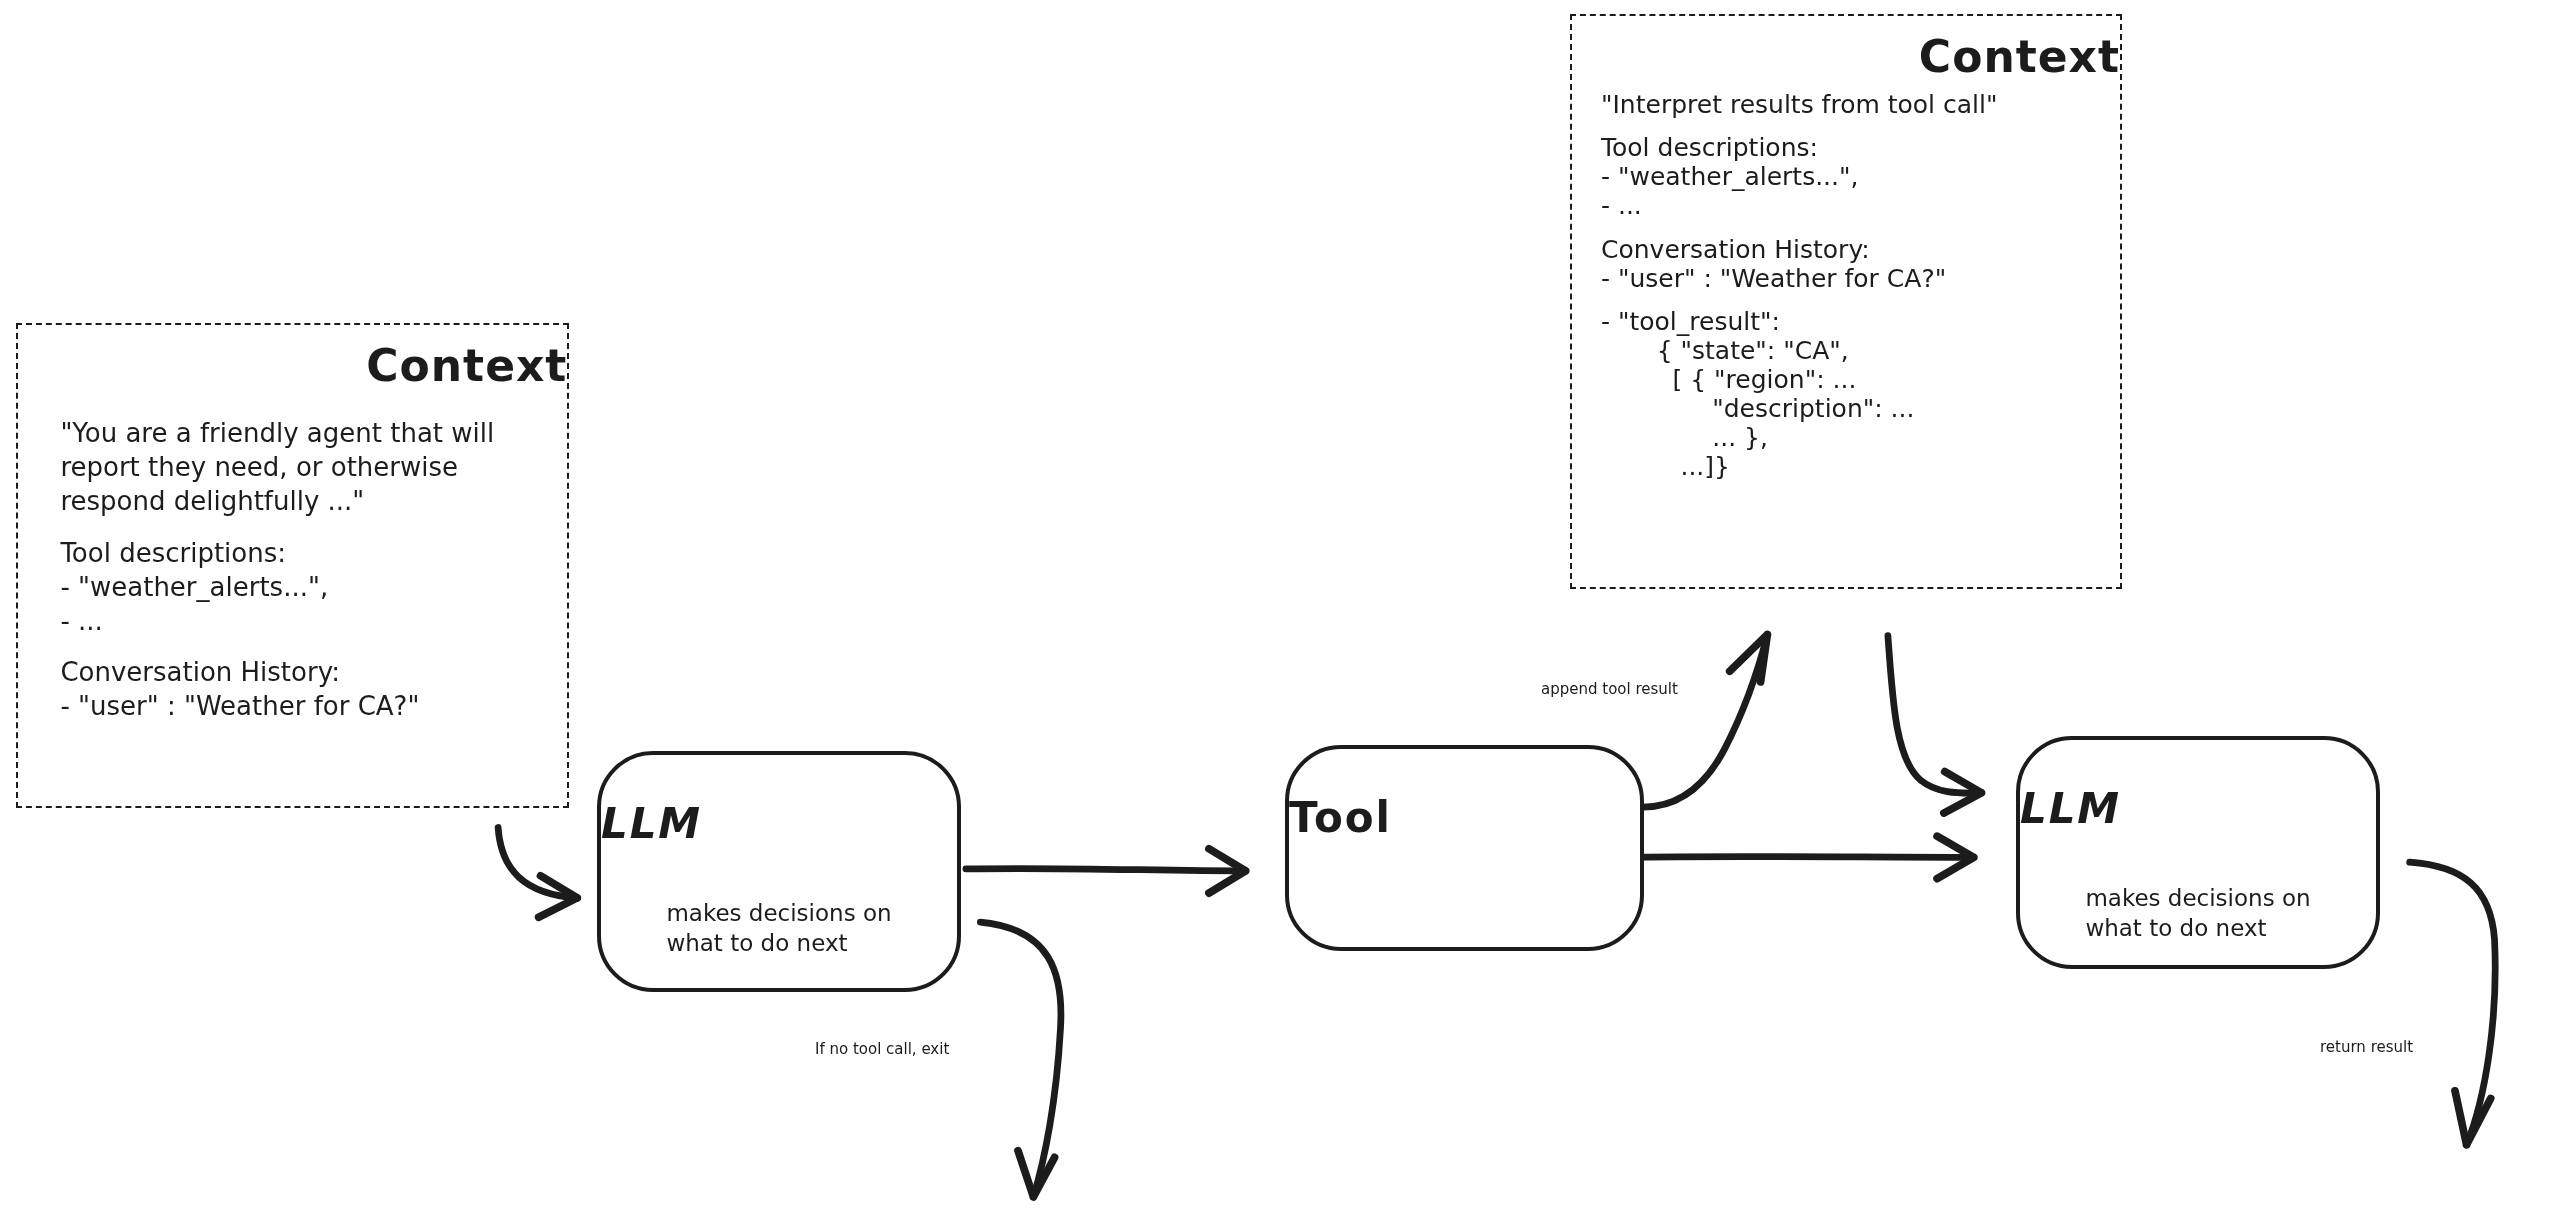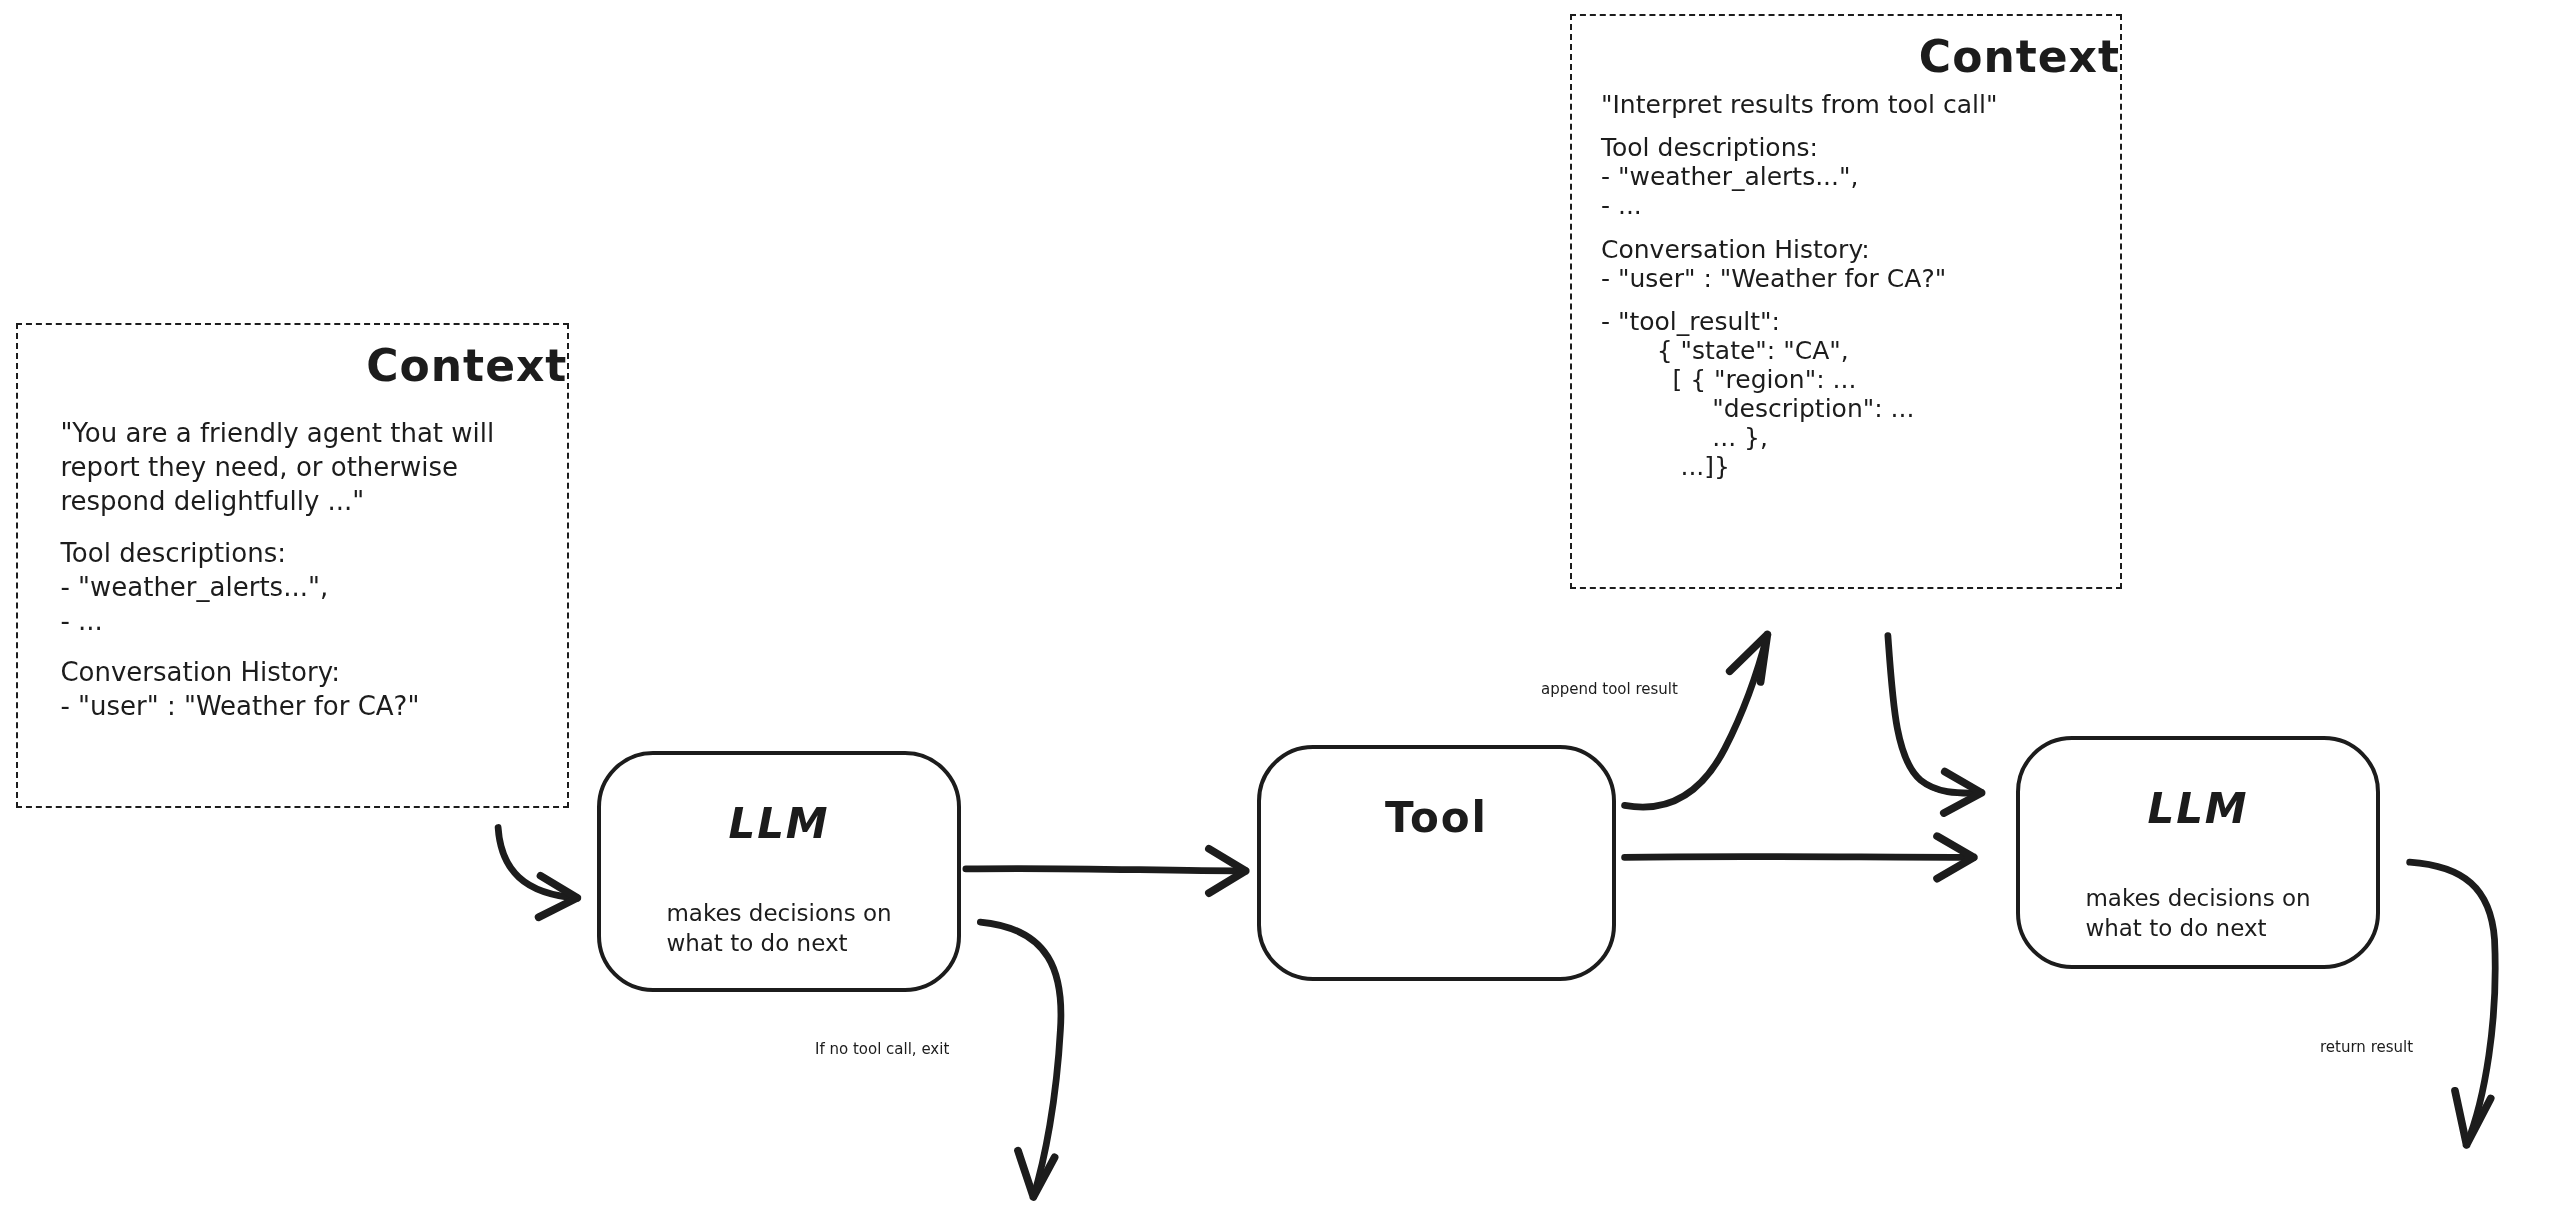--- a/index.html
+++ b/index.html
@@ -19,21 +19,21 @@
   .ctx2 .ctx-body{padding-left:29px;}
   .para{margin-top:17.4px;}
   .ctx1 .para{line-height:34px;font-size:26px;}
   .ctx2 .para{line-height:29px;font-size:25px;margin-top:14.5px;}
   .ctx1 .para:first-child{margin-top:25px;}
   .ctx2 .para:first-child{margin-top:7.7px;}
   .line{white-space:pre;}
 
   
   .node{position:absolute;border:4.8px solid #1c1c1c;border-radius:56px;background:#ffffff;box-sizing:border-box;}
-  .node-title{text-align:center;font-weight:bold;font-size:42px;margin-top:44px;letter-spacing:1.9px;}
+  .node-title{font-weight:bold;font-size:42px;margin-top:44px;letter-spacing:1.9px;}
   .node-title.italic{font-style:italic;}
   .node-sub{position:absolute;top:143px;left:0;right:0;text-align:center;}
   .node-sub .inner{display:inline-block;text-align:left;font-size:23px;line-height:30px;}
 
   .edge-label{position:absolute;font-size:15px;white-space:pre;}
 </style>
 </head>
 <body>
 
 <div class="canvas">
@@ -112,21 +112,21 @@
   <div class="node" style="left:597px;top:751px;width:364px;height:241px;">
     <div class="node-title italic">LLM</div>
     <div class="node-sub">
       <span class="inner">
         <div class="line">makes decisions on</div>
         <div class="line">what to do next</div>
       </span>
     </div>
   </div>
 
-  <div class="node" style="left:1257px;top:745px;width:359px;height:236px;">
+  <div class="node" style="left:1285px;top:745px;width:359px;height:206px;">
     <div class="node-title">Tool</div>
   </div>
 
   <div class="node" style="left:2016px;top:736px;width:364px;height:233px;">
     <div class="node-title italic">LLM</div>
     <div class="node-sub">
       <span class="inner">
         <div class="line">makes decisions on</div>
         <div class="line">what to do next</div>
       </span>

